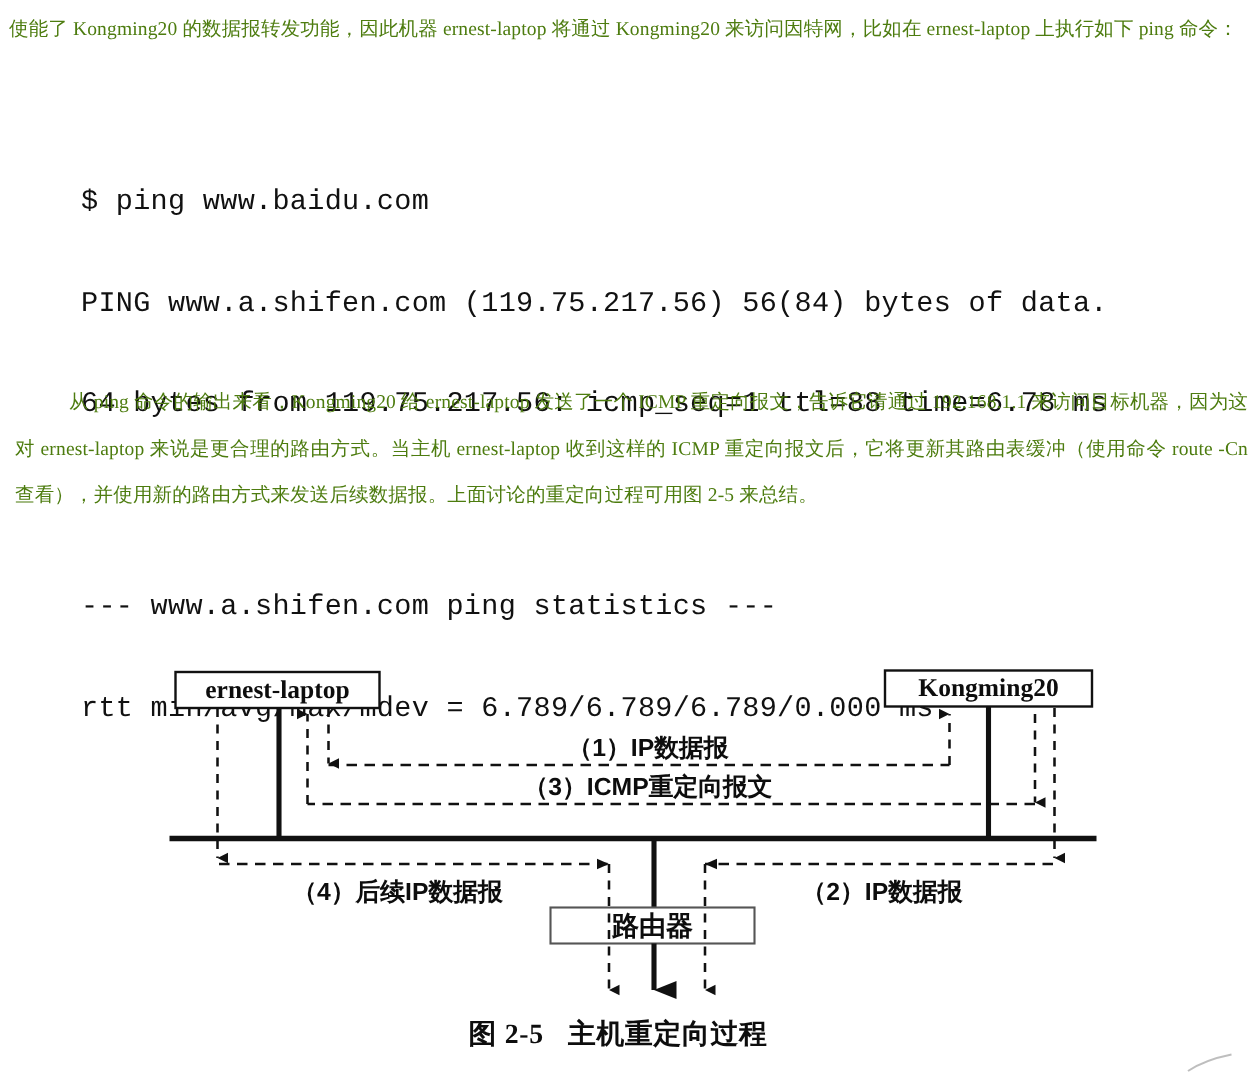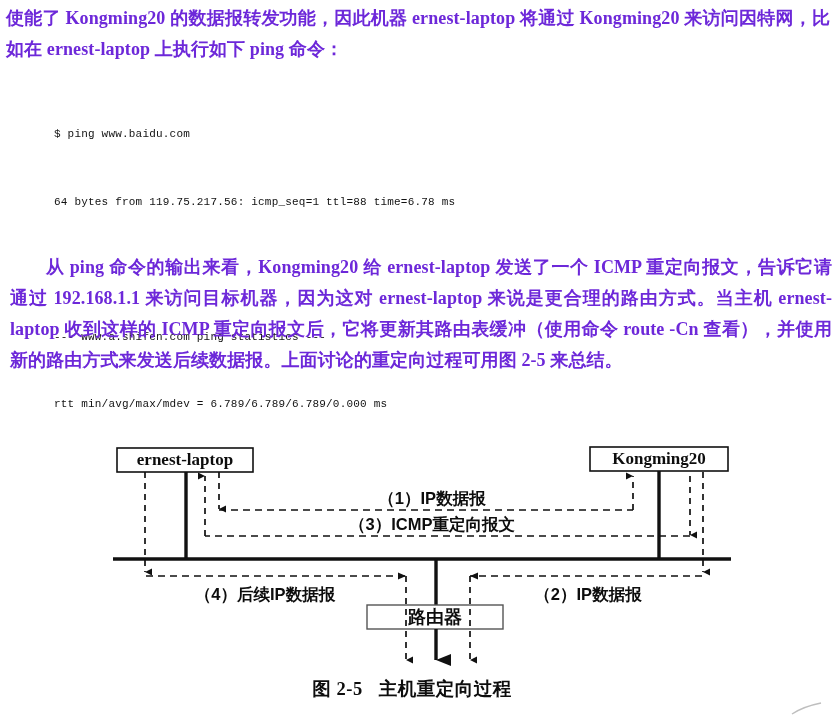--- a/index.html
+++ b/index.html
@@ -18,47 +18,47 @@
 
   .page {
     position: relative;
     width: 834px;
     height: 719px;
   }
 
   
   .para {
     position: absolute;
-    font-size: 18px;
+    font-size: 13px;
     line-height: 31px;
     letter-spacing: 0.1px;
-    color: #6d28d9;
+    color: #4d7c0f;
     text-align: justify;
-    font-weight: 700;
+    font-weight: 400;
   }
   #para-intro {
     left: 6px;
     top: 3px;
     width: 824px;
   }
   #para-analysis {
     left: 10px;
     top: 252px;
     width: 822px;
   }
   .indent2 { text-indent: 36px; }
 
   
   .code-block {
     position: absolute;
     left: 54px;
     top: 78px;
     width: 780px;
     font-family: "Liberation Mono", "DejaVu Sans Mono", monospace;
-    font-size: 11px;
+    font-size: 19px;
     line-height: 22.5px;
     color: #111111;
     white-space: pre;
     letter-spacing: 0.2px;
   }
   .code-line { white-space: pre; min-height: 22.5px; }
   .code-blank { height: 22.5px; }
 
   
   .figure {
@@ -115,20 +115,21 @@
 </style>
 </head>
 <body>
 
 <div class="page">
 
   <div class="para" id="para-intro">使能了 Kongming20 的数据报转发功能，因此机器 ernest-laptop 将通过 Kongming20 来访问因特网，比如在 ernest-laptop 上执行如下 ping 命令：</div>
 
   <div class="code-block">
     <div class="code-line">$ ping www.baidu.com</div>
+    <div class="code-line">PING www.a.shifen.com (119.75.217.56) 56(84) bytes of data.</div>
     <div class="code-line">64 bytes from 119.75.217.56: icmp_seq=1 ttl=88 time=6.78 ms</div>
     <div class="code-line code-blank"></div>
     <div class="code-line">--- www.a.shifen.com ping statistics ---</div>
     <div class="code-line">rtt min/avg/max/mdev = 6.789/6.789/6.789/0.000 ms</div>
   </div>
 
   <div class="para indent2" id="para-analysis">从 ping 命令的输出来看，Kongming20 给 ernest-laptop 发送了一个 ICMP 重定向报文，告诉它请通过 192.168.1.1 来访问目标机器，因为这对 ernest-laptop 来说是更合理的路由方式。当主机 ernest-laptop 收到这样的 ICMP 重定向报文后，它将更新其路由表缓冲（使用命令 route   -Cn 查看），并使用新的路由方式来发送后续数据报。上面讨论的重定向过程可用图 2-5 来总结。</div>
 
   <div class="figure">
     <svg width="834" height="255" viewBox="0 0 834 255" xmlns="http://www.w3.org/2000/svg">

